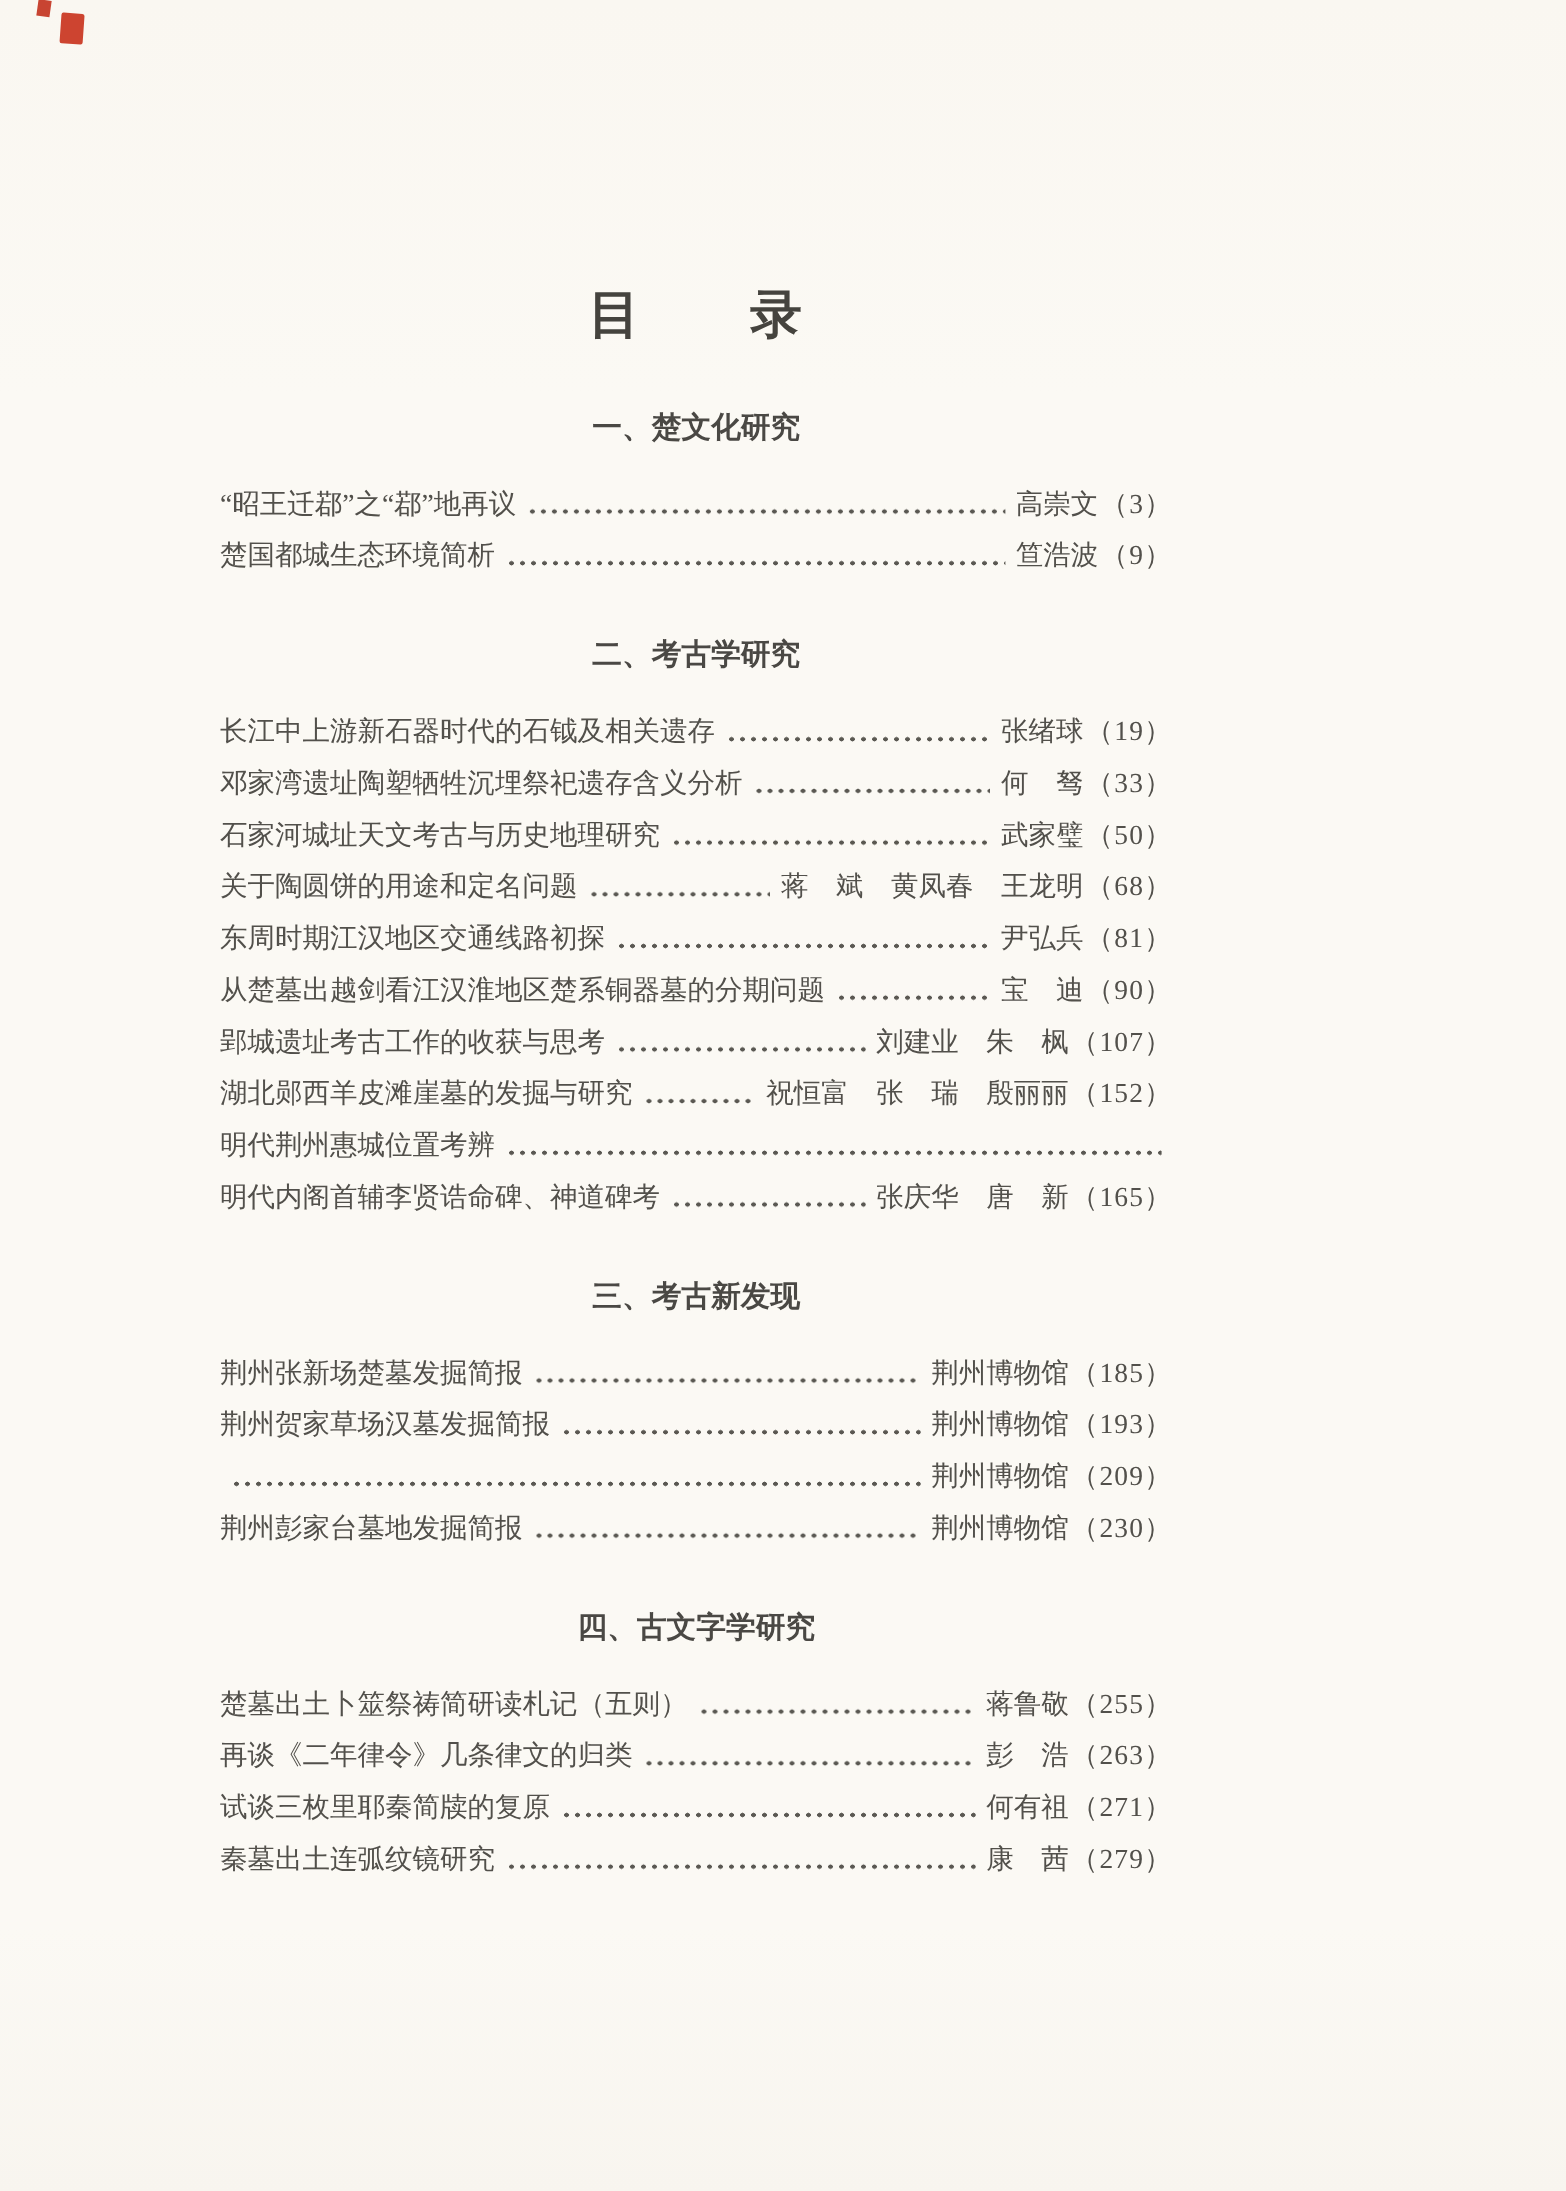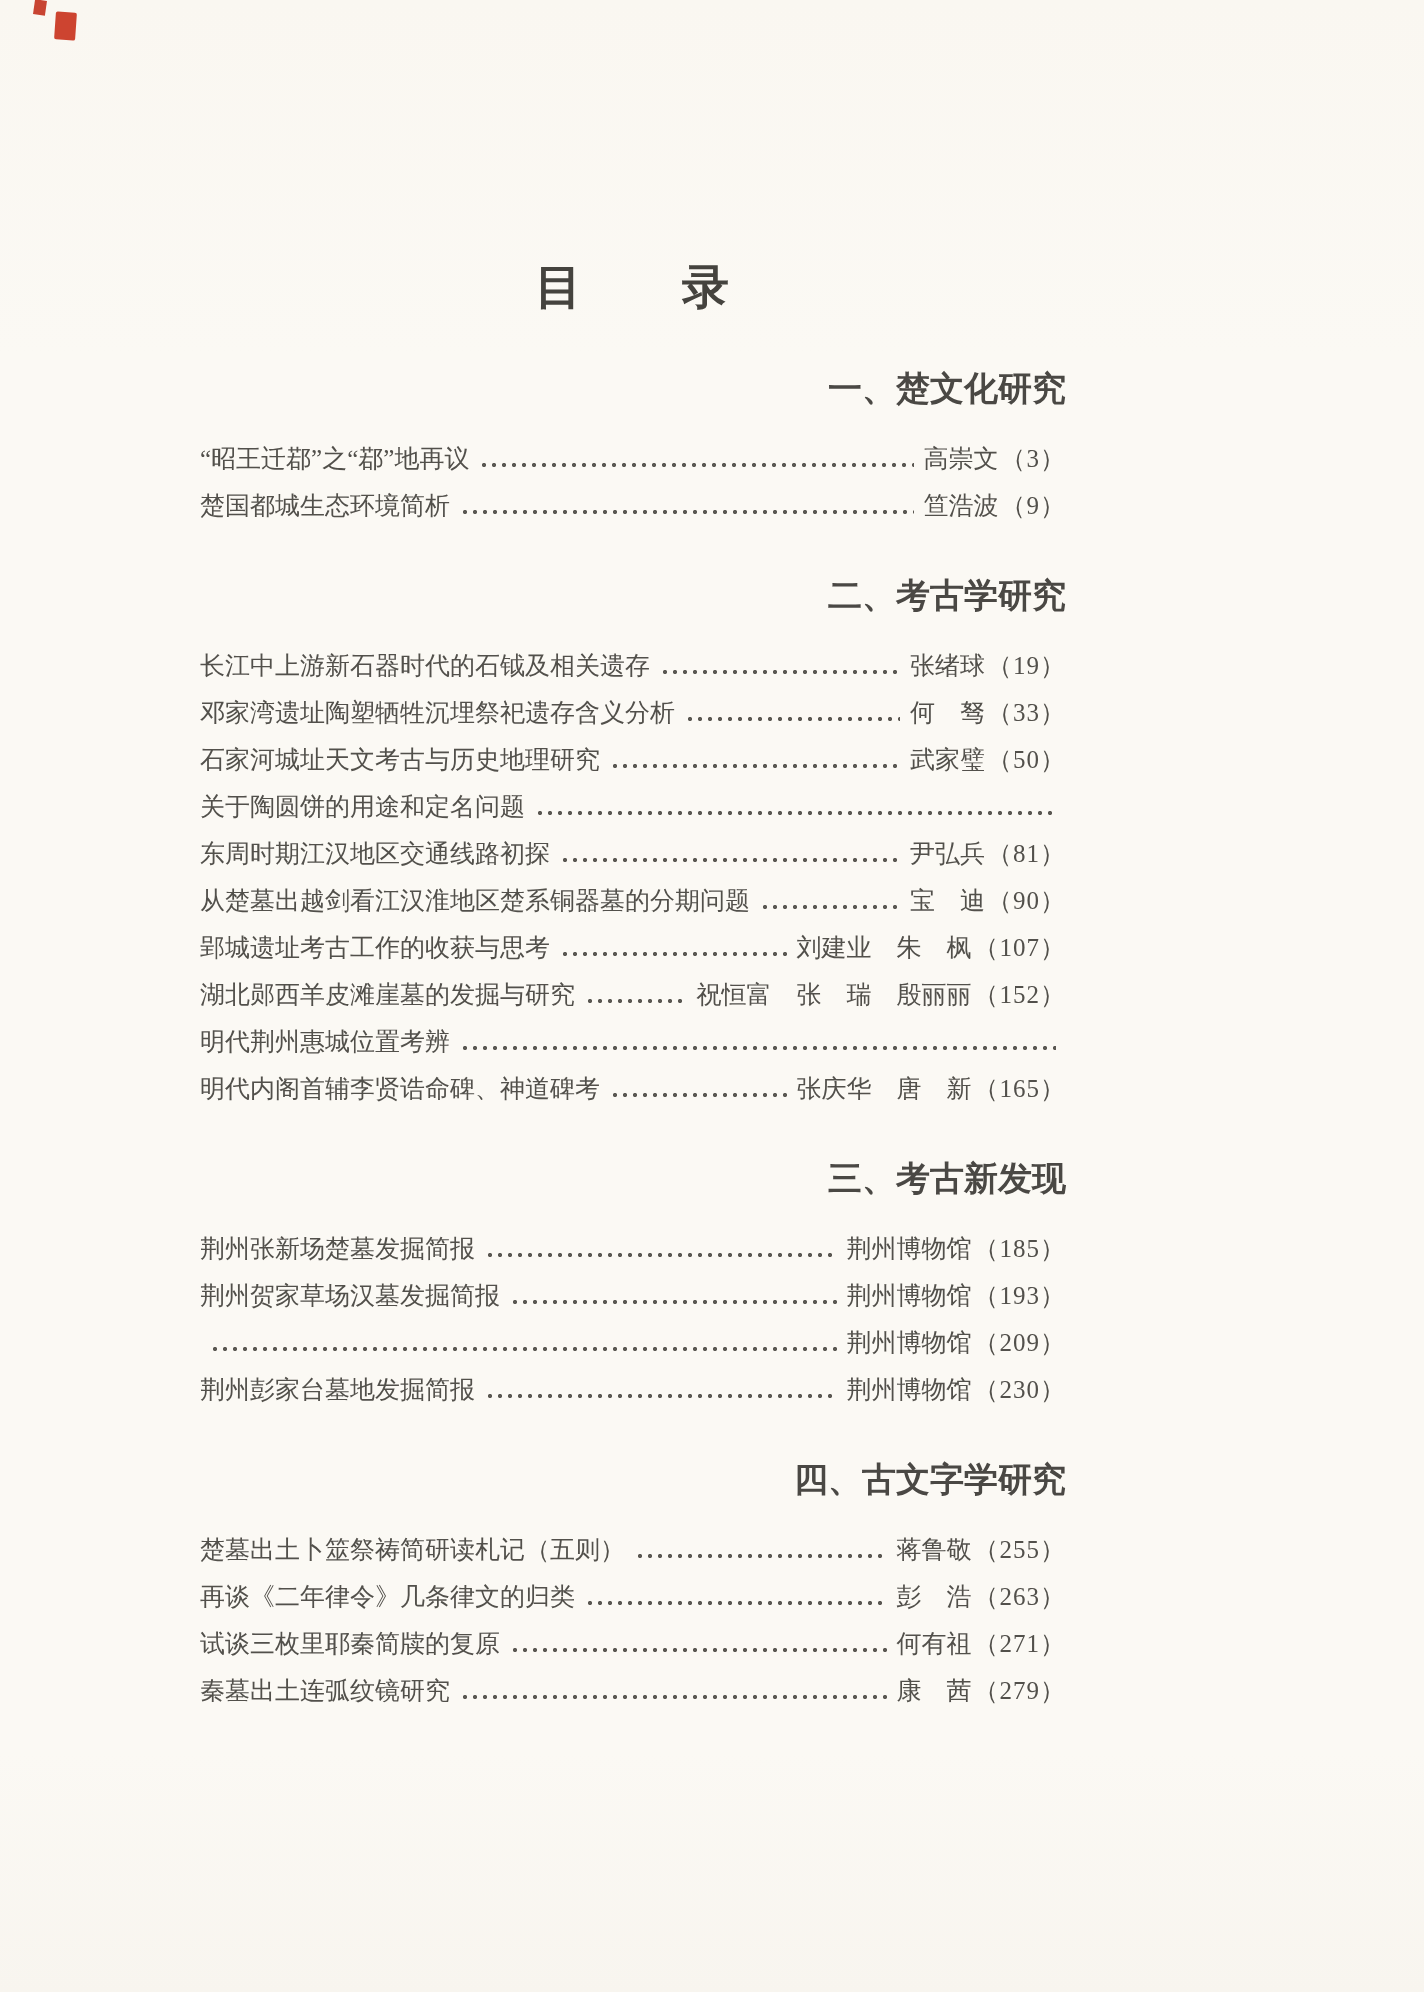--- a/index.html
+++ b/index.html
@@ -30,23 +30,23 @@
     font-size:47px;
     line-height:70px;
     font-weight:700;
     letter-spacing:2px;
     color:#45433e;
     white-space:pre;
   }
   .section{margin:0;}
   .section-heading{
     margin:46px 0 27px 0;
-    text-align:right;
+    text-align:center;
     font-family:"Liberation Sans", sans-serif;
-    font-size:34px;
+    font-size:27px;
     line-height:40px;
     font-weight:700;
     color:#4a4844;
   }
   .entry{
     display:flex;
     align-items:baseline;
     height:47px;
     font-size:25px;
     line-height:47px;
@@ -117,20 +117,21 @@
 
   <div class="entry">
     <span class="entry-title">石家河城址天文考古与历史地理研究</span>
     <span class="leader"></span>
     <span class="entry-ref"><span class="entry-authors">武家璧</span><span class="entry-page">（50）</span></span>
   </div>
 
   <div class="entry">
     <span class="entry-title">关于陶圆饼的用途和定名问题</span>
     <span class="leader"></span>
+    <span class="entry-ref"><span class="entry-authors">蒋　斌　黄凤春　王龙明</span><span class="entry-page">（68）</span></span>
   </div>
 
   <div class="entry">
     <span class="entry-title">东周时期江汉地区交通线路初探</span>
     <span class="leader"></span>
     <span class="entry-ref"><span class="entry-authors">尹弘兵</span><span class="entry-page">（81）</span></span>
   </div>
 
   <div class="entry">
     <span class="entry-title">从楚墓出越剑看江汉淮地区楚系铜器墓的分期问题</span>

